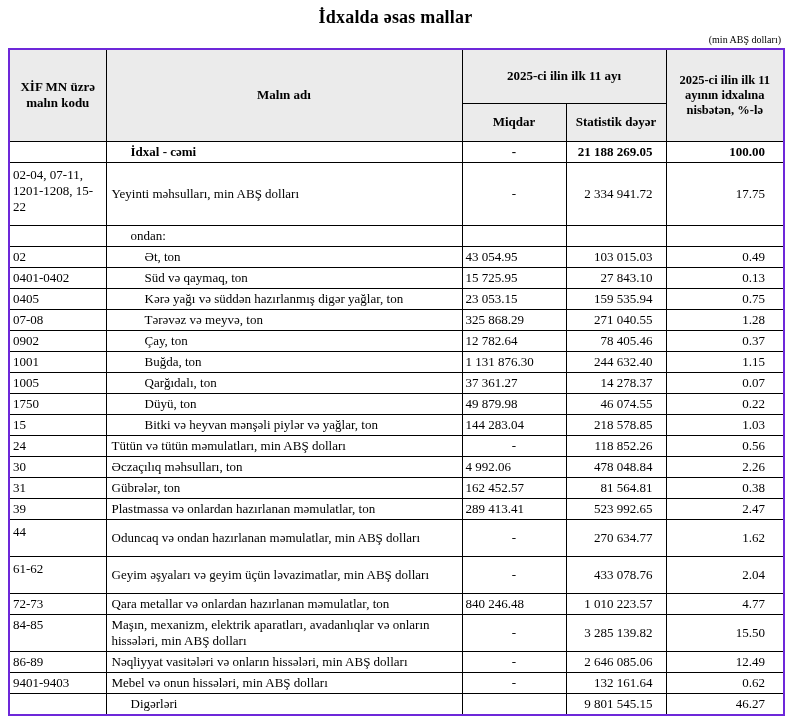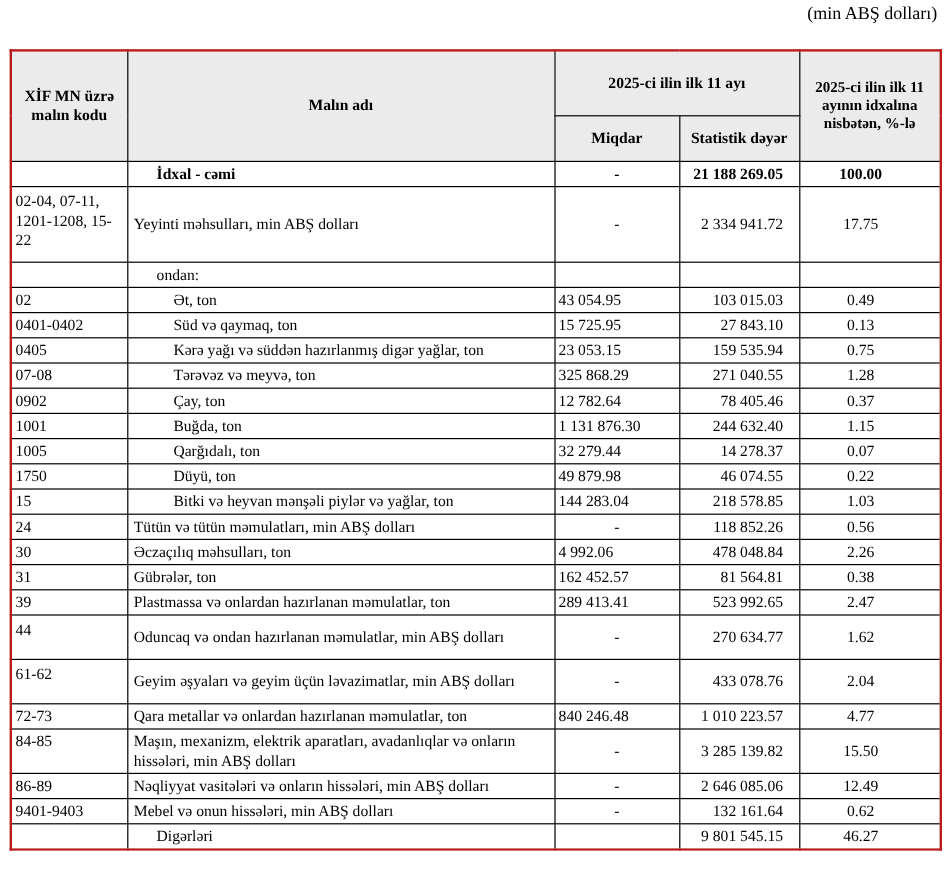--- a/index.html
+++ b/index.html
@@ -12,27 +12,27 @@
   .page { width: 775px; margin: 0 auto; padding-top: 4px; }
   .title {
     text-align: center;
     font-weight: bold;
     font-size: 18px;
     padding: 3px 0 6px 0;
     letter-spacing: 0.2px;
   }
   .unit-note {
     text-align: right;
-    font-size: 15px;
-    padding: 0 2px 20px 0;
+    font-size: 10px;
+    padding: 0 2px 3px 0;
   }
   table.main {
     width: 775px;
     border-collapse: collapse;
-    border: 2px solid #b91c1c;
+    border: 2px solid #6d28d9;
     table-layout: fixed;
   }
   th, td {
     border: 1px solid #000;
     font-size: 13px;
     overflow: hidden;
   }
   thead th {
     background: #ebebeb;
     font-weight: bold;
@@ -45,30 +45,31 @@
   th.th-code { padding: 3px 10px; }
   th.th-share { padding: 3px 3px; font-size: 12.5px; }
   tbody td { height: 21px; padding: 2px 3px; vertical-align: middle; }
   td.code { text-align: left; vertical-align: top; padding-left: 3px; }
   td.name { text-align: left; padding-left: 5px; }
   td.name.ind1 { padding-left: 24px; margin-left: 48px; }
   td.name.ind2 { padding-left: 38px; }
   td.qty   { text-align: left; padding-right: 26px; }
   td.qty.dash { text-align: center; padding-right: 3px; }
   td.val   { text-align: right; padding-right: 13px; margin-left: 26px; }
-  td.share { text-align: center; padding-right: 18px; }
+  td.share { text-align: right; padding-right: 18px; }
   tr.bold td { font-weight: bold; }
   tr.tall td { padding-top: 10px; padding-bottom: 10px; }
   tr.tall td.code { padding-top: 4px; }
 </style>
 </head>
 <body>
 
 <div class="page">
 
+  <div class="title">İdxalda əsas mallar</div>
 
   <div class="unit-note">(min ABŞ dolları)</div>
 
   <table class="main">
     <colgroup>
       <col style="width:97px">
       <col style="width:356px">
       <col style="width:104px">
       <col style="width:100px">
       <col style="width:118px">
@@ -145,21 +146,21 @@
         <tr>
           <td class="code">1001</td>
           <td class="name ind2">Buğda, ton</td>
           <td class="qty">1 131 876.30</td>
           <td class="val">244 632.40</td>
           <td class="share">1.15</td>
         </tr>
         <tr>
           <td class="code">1005</td>
           <td class="name ind2">Qarğıdalı, ton</td>
-          <td class="qty">32 279.44</td>
+          <td class="qty">37 361.27</td>
           <td class="val">14 278.37</td>
           <td class="share">0.07</td>
         </tr>
         <tr>
           <td class="code">1750</td>
           <td class="name ind2">Düyü, ton</td>
           <td class="qty">49 879.98</td>
           <td class="val">46 074.55</td>
           <td class="share">0.22</td>
         </tr>

